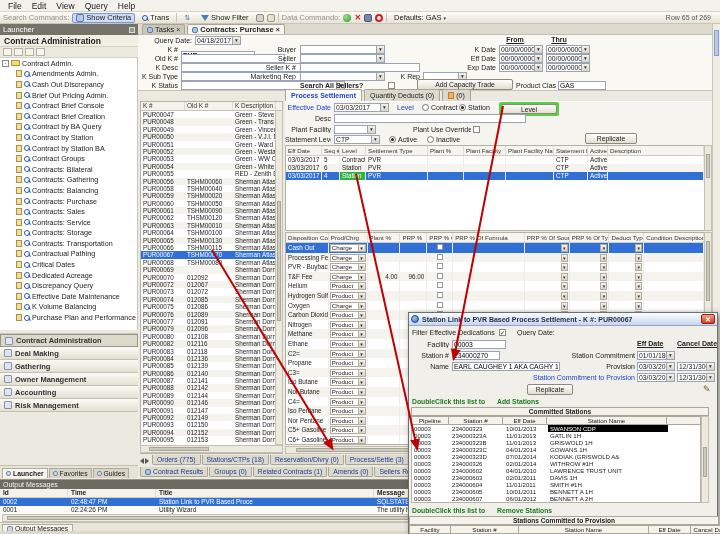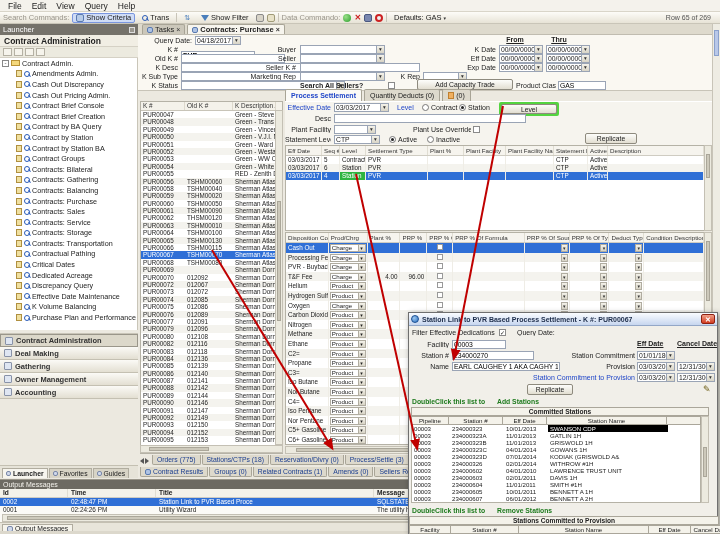--- a/index.html
+++ b/index.html
@@ -205,21 +205,21 @@
         <span>Amendments Admin.</span>
       </div>
       <div class="titem" style="padding-left: 16px;">
         <span class="doc y"></span>
         <span class="mag"></span>
         <span>Cash Out Discrepancy</span>
       </div>
       <div class="titem" style="padding-left: 16px;">
         <span class="doc y"></span>
         <span class="mag"></span>
-        <span>Cash Out Pricing Admin.</span>
+        <span>Brief Out Pricing Admin.</span>
       </div>
       <div class="titem" style="padding-left: 16px;">
         <span class="doc y"></span>
         <span class="mag"></span>
         <span>Contract Brief Console</span>
       </div>
       <div class="titem" style="padding-left: 16px;">
         <span class="doc y"></span>
         <span class="mag"></span>
         <span>Contract Brief Creation</span>
@@ -333,20 +333,24 @@
         <span class="picon"></span>
         <span>Gathering</span>
       </div>
       <div class="pbtn">
         <span class="picon"></span>
         <span>Owner Management</span>
       </div>
       <div class="pbtn">
         <span class="picon"></span>
         <span>Accounting</span>
+      </div>
+      <div class="pbtn">
+        <span class="picon"></span>
+        <span>Risk Management</span>
       </div>
     </div>
   <div class="abs sidebottom" id="sidebottom">
       <span class="sbt active">
         <span class="mini" style="width: 5px; height: 5px; background: rgb(207, 216, 234); border: 1px solid rgb(122, 136, 168);"></span>
         <span>Launcher</span>
       </span>
       <span class="sbt">
         <span class="mini" style="width: 5px; height: 5px; background: rgb(207, 216, 234); border: 1px solid rgb(122, 136, 168);"></span>
         <span>Favorites</span>
@@ -1406,21 +1410,21 @@
     </div>
     <div id="popbody" style="position: absolute; left: 0px; top: 13px; width: 100%; height: 209px;">
         <span class="lbl" style="left: 3px; top: 3px; width: 84px; text-align: left;">Filter Effective Dedications</span>
         <span class="chk" style="left: 90px; top: 3px;">✓</span>
         <span class="lbl" style="left: 108px; top: 3px; width: 40px; text-align: left;">Query Date:</span>
         <span class="lbl" style="left: 4px; top: 15px; width: 36px;">Facility</span>
         <input class="inp" value="00003" style="left: 43px; top: 14px; width: 54px;">
         <span class="uhead" style="left: 228px; top: 14px; width: 38px;">Eff Date</span>
         <span class="uhead" style="left: 268px; top: 14px; width: 42px;">Cancel Date</span>
         <span class="lbl" style="left: 4px; top: 26px; width: 36px;">Station #</span>
-        <input class="inp" value="234000270" style="left: 43px; top: 25px; width: 82px;">
+        <input class="inp" value="234000270" style="left: 43px; top: 25px; width: 48px;">
         <span class="lbl" style="left: 4px; top: 37px; width: 36px;">Name</span>
         <input class="inp" value="EARL CAUGHEY 1 AKA CAGHY 1" style="left: 43px; top: 36px; width: 108px;">
         <span class="lbl" style="left: 118px; top: 26px; width: 108px;">Station Commitment</span>
         <div class="combo" style="left: 228px; top: 25px; width: 38px;">
           <span class="val">01/01/1800</span>
           <span class="dd">▾</span>
         </div>
         <span class="lbl" style="left: 118px; top: 37px; width: 108px;">Provision</span>
         <div class="combo" style="left: 228px; top: 36px; width: 38px;">
           <span class="val">03/03/2017</span>

